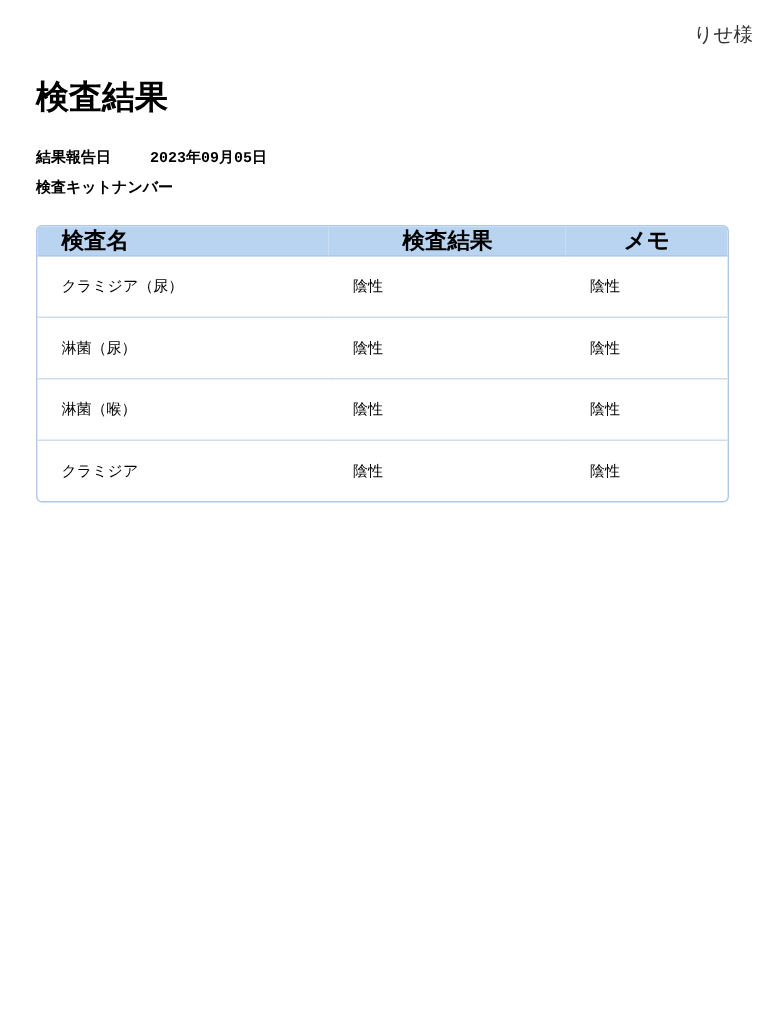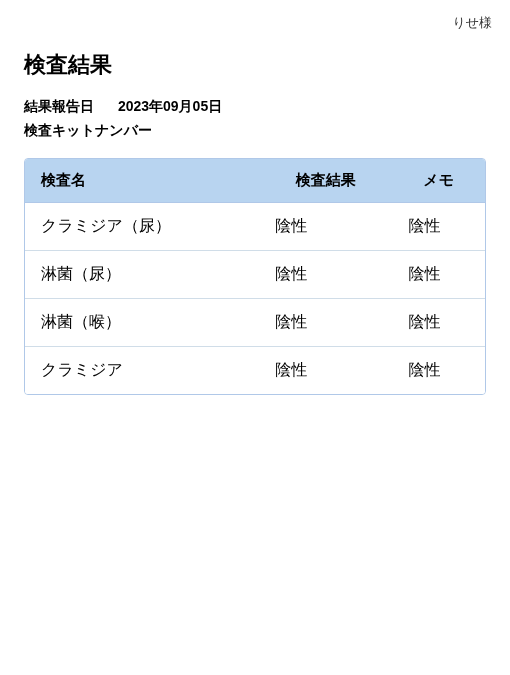--- a/index.html
+++ b/index.html
@@ -13,39 +13,40 @@
       min-height: 675px;
       background-color: #ffffff;
       font-family: "Hiragino Kaku Gothic ProN", "Hiragino Sans", "Yu Gothic", "Meiryo", sans-serif;
       color: #000000;
       position: relative;
     }
 
     .top-right-user {
       position: absolute;
       top: 14px;
-      right: 18px;
+      right: 8px;
       font-size: 13px;
       color: #333;
     }
 
     .main-content {
       padding: 50px 24px 30px 24px;
     }
 
     .page-title {
       font-size: 22px;
       font-weight: bold;
       margin-bottom: 18px;
     }
 
     .info-row {
-      font-size: 14px;
+      font-size: 10px;
       font-weight: bold;
       margin-bottom: 6px;
+      font-family: Liberation Mono, monospace;
     }
 
     .info-row span.label {
       display: inline-block;
       margin-right: 20px;
     }
 
     .table-container {
       margin-top: 18px;
       border: 1px solid #b0c8e8;
@@ -56,21 +57,21 @@
     table {
       width: 100%;
       border-collapse: collapse;
     }
 
     thead tr {
       background-color: #b8d4f0;
     }
 
     thead th {
-      padding: 12px 16px;
+      padding: 0 16px;
       font-size: 15px;
       font-weight: bold;
       text-align: left;
       border-bottom: 1px solid #b0c8e8;
     }
 
     thead th:nth-child(2),
     thead th:nth-child(3) {
       text-align: center;
     }
@@ -79,21 +80,21 @@
       border-bottom: 1px solid #d0dde8;
       background-color: #ffffff;
     }
 
     tbody tr:last-child {
       border-bottom: none;
     }
 
     tbody td {
       padding: 13px 16px;
-      font-size: 16px;
+      font-size: 10px;
     }
 
     tbody td:nth-child(2),
     tbody td:nth-child(3) {
     }
   </style>
 </head>
 <body>
 
 <div class="top-right-user">りせ様</div>

